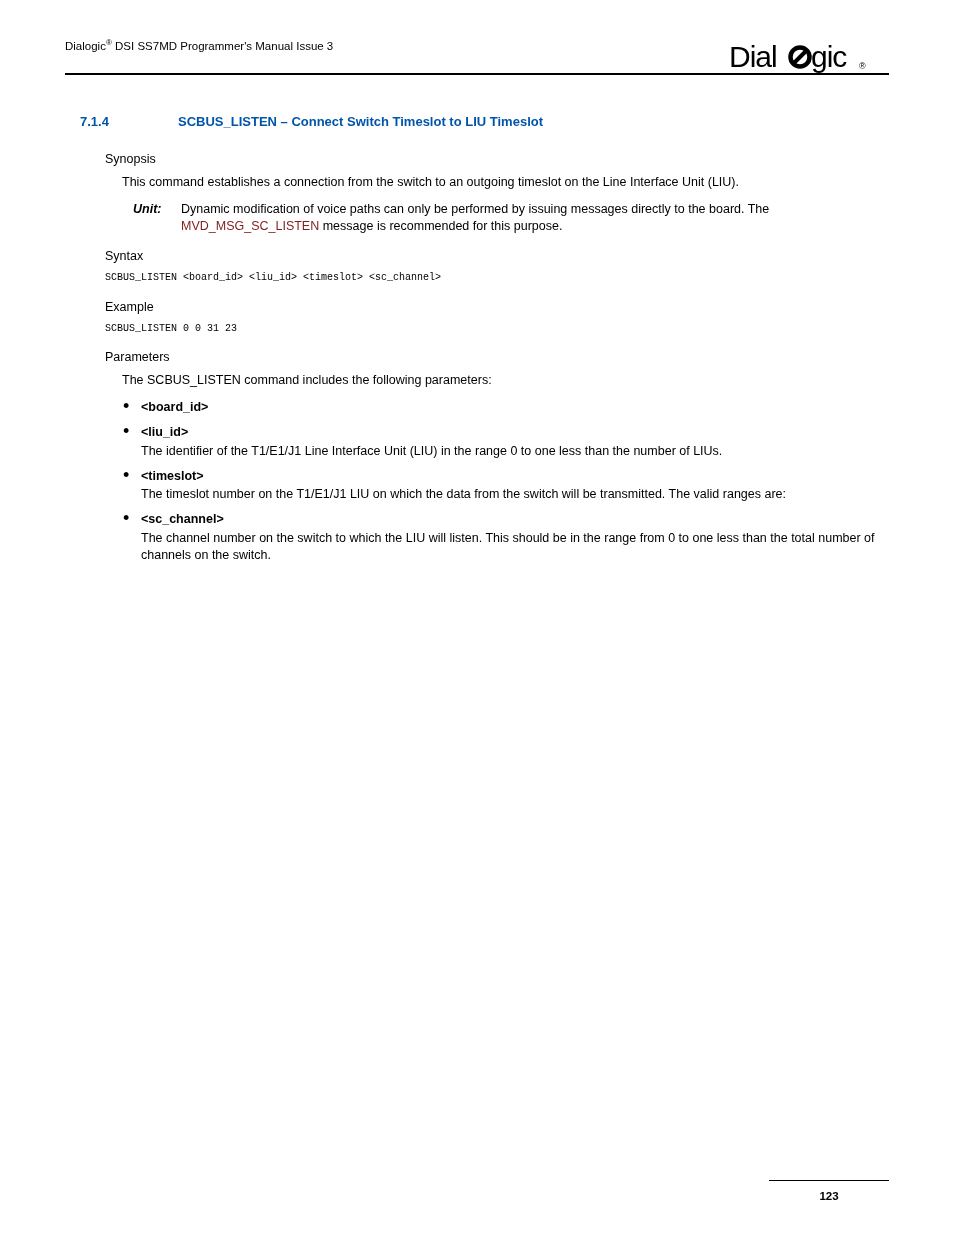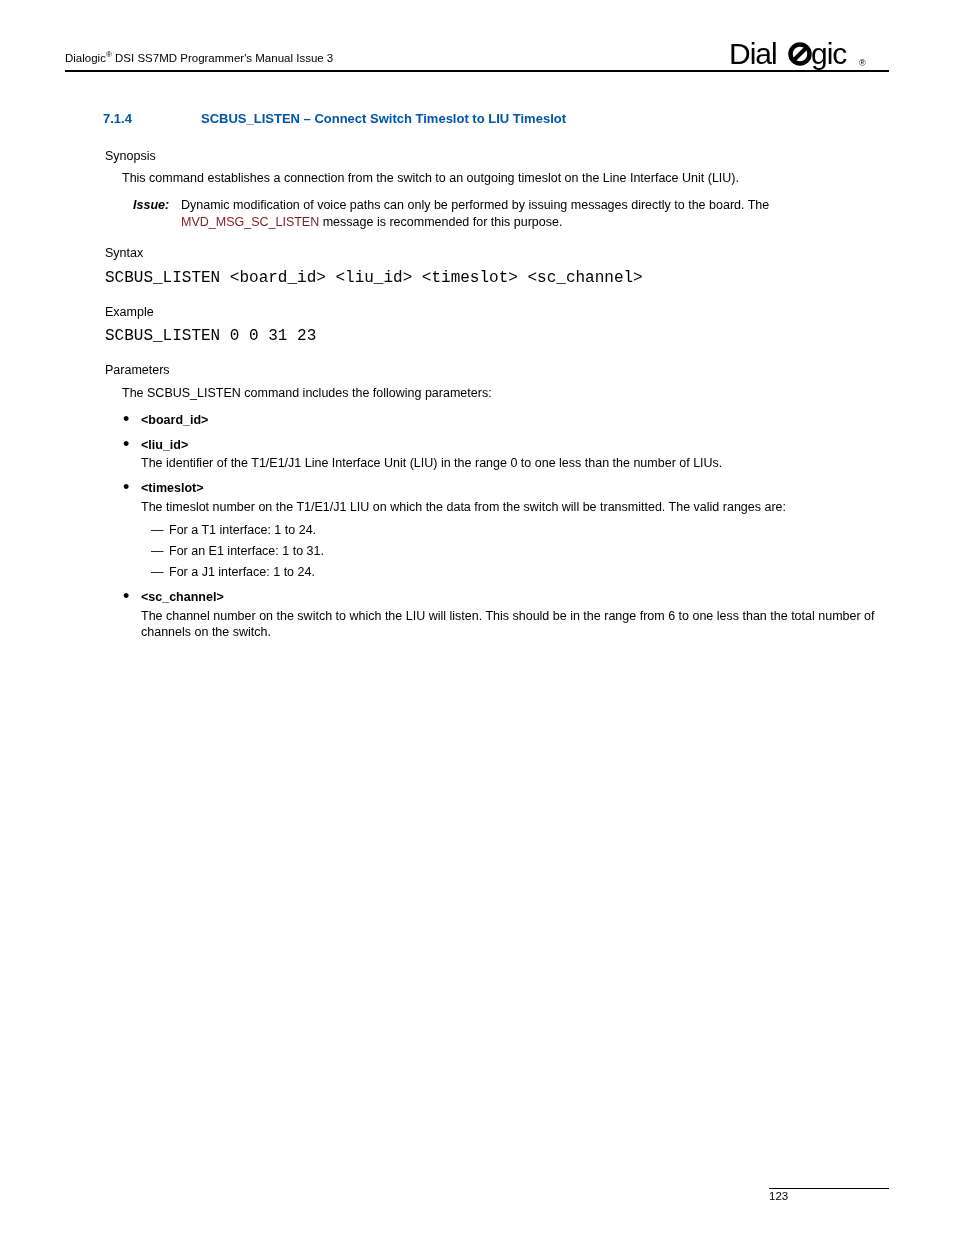--- a/index.html
+++ b/index.html
@@ -21,42 +21,41 @@
   .header {
     display: flex;
     justify-content: space-between;
     align-items: flex-end;
     border-bottom: 2px solid #000;
     padding-bottom: 0px;
     margin-bottom: 38px;
   }
   .header-left {
     font-size: 11.5px;
-    padding-bottom: 4px;
+    padding-bottom: 19px;
   }
   .header-left sup {
     font-size: 0.7em;
     vertical-align: super;
   }
   .logo {
     height: 30px;
     margin-bottom: 2px;
   }
   .section-heading {
     display: flex;
     margin-left: 15px;
     color: #0055aa;
     font-weight: bold;
     font-size: 13px;
     margin-bottom: 20px;
   }
   .section-num {
     width: 98px;
     flex-shrink: 0;
-    margin-left: 23px;
   }
   .section-title {
     flex: 1;
   }
   .content {
     margin-left: 40px;
   }
   h4.subhead {
     font-weight: normal;
     font-size: 12.5px;
@@ -76,21 +75,21 @@
     width: 48px;
   }
   .note-body {
     flex: 1;
   }
   .link {
     color: #7f1d1d;
   }
   .code {
     font-family: "Courier New", monospace;
-    font-size: 16px;
+    font-size: 10px;
     margin: 2px 0 10px 0;
     white-space: pre;
   }
   ul.params {
     list-style: none;
     padding-left: 18px;
     margin: 6px 0;
   }
   ul.params > li {
     position: relative;
@@ -125,22 +124,23 @@
     left: 0;
     top: 0;
   }
   .footer {
     position: absolute;
     bottom: 30px;
     right: 65px;
     font-size: 11.5px;
     border-top: 1px solid #000;
     width: 120px;
-    text-align: left;
-    padding-top: 0;
+    text-align: center;
+    padding-top: 8px;
+    font-weight: bold;
   }
 </style>
 </head>
 <body>
 
 <div class="page">
 
   <div class="header">
     <div class="header-left">
       <span>Dialogic</span><sup>®</sup><span> DSI SS7MD Programmer's Manual  Issue 3</span>
@@ -160,21 +160,21 @@
     <div class="section-num">7.1.4</div>
     <div class="section-title">SCBUS_LISTEN – Connect Switch Timeslot to LIU Timeslot</div>
   </div>
 
   <div class="content">
 
     <h4 class="subhead">Synopsis</h4>
     <p class="para">This command establishes a connection from the switch to an outgoing timeslot on the Line Interface Unit (LIU).</p>
 
     <div class="note-block">
-      <div class="note-label">Issue:</div>
+      <div class="note-label">Unit:</div>
       <div class="note-body">
         <span>Dynamic modification of voice paths can only be performed by issuing messages directly to the board. The </span><span class="link">MVD_MSG_SC_LISTEN</span><span> message is recommended for this purpose.</span>
       </div>
     </div>
 
     <h4 class="subhead">Syntax</h4>
     <div class="code">SCBUS_LISTEN &lt;board_id&gt; &lt;liu_id&gt; &lt;timeslot&gt; &lt;sc_channel&gt;</div>
 
     <h4 class="subhead">Example</h4>
     <div class="code">SCBUS_LISTEN 0 0 31 23</div>
@@ -186,29 +186,24 @@
       <li>
         <div class="param-name">&lt;board_id&gt;</div>
       </li>
       <li>
         <div class="param-name">&lt;liu_id&gt;</div>
         <div class="param-desc">The identifier of the T1/E1/J1 Line Interface Unit (LIU) in the range 0 to one less than the number of LIUs.</div>
       </li>
       <li>
         <div class="param-name">&lt;timeslot&gt;</div>
         <div class="param-desc">The timeslot number on the T1/E1/J1 LIU on which the data from the switch will be transmitted. The valid ranges are:</div>
-        <div class="sublist">
-          <div class="sublist-item">For a T1 interface: 1 to 24.</div>
-          <div class="sublist-item">For an E1 interface: 1 to 31.</div>
-          <div class="sublist-item">For a J1 interface: 1 to 24.</div>
-        </div>
       </li>
       <li>
         <div class="param-name">&lt;sc_channel&gt;</div>
-        <div class="param-desc">The channel number on the switch to which the LIU will listen. This should be in the range from 6 to one less than the total number of channels on the switch.</div>
+        <div class="param-desc">The channel number on the switch to which the LIU will listen. This should be in the range from 0 to one less than the total number of channels on the switch.</div>
       </li>
     </ul>
 
   </div>
 
   <div class="footer">
     <span>123</span>
   </div>
 
 </div>

